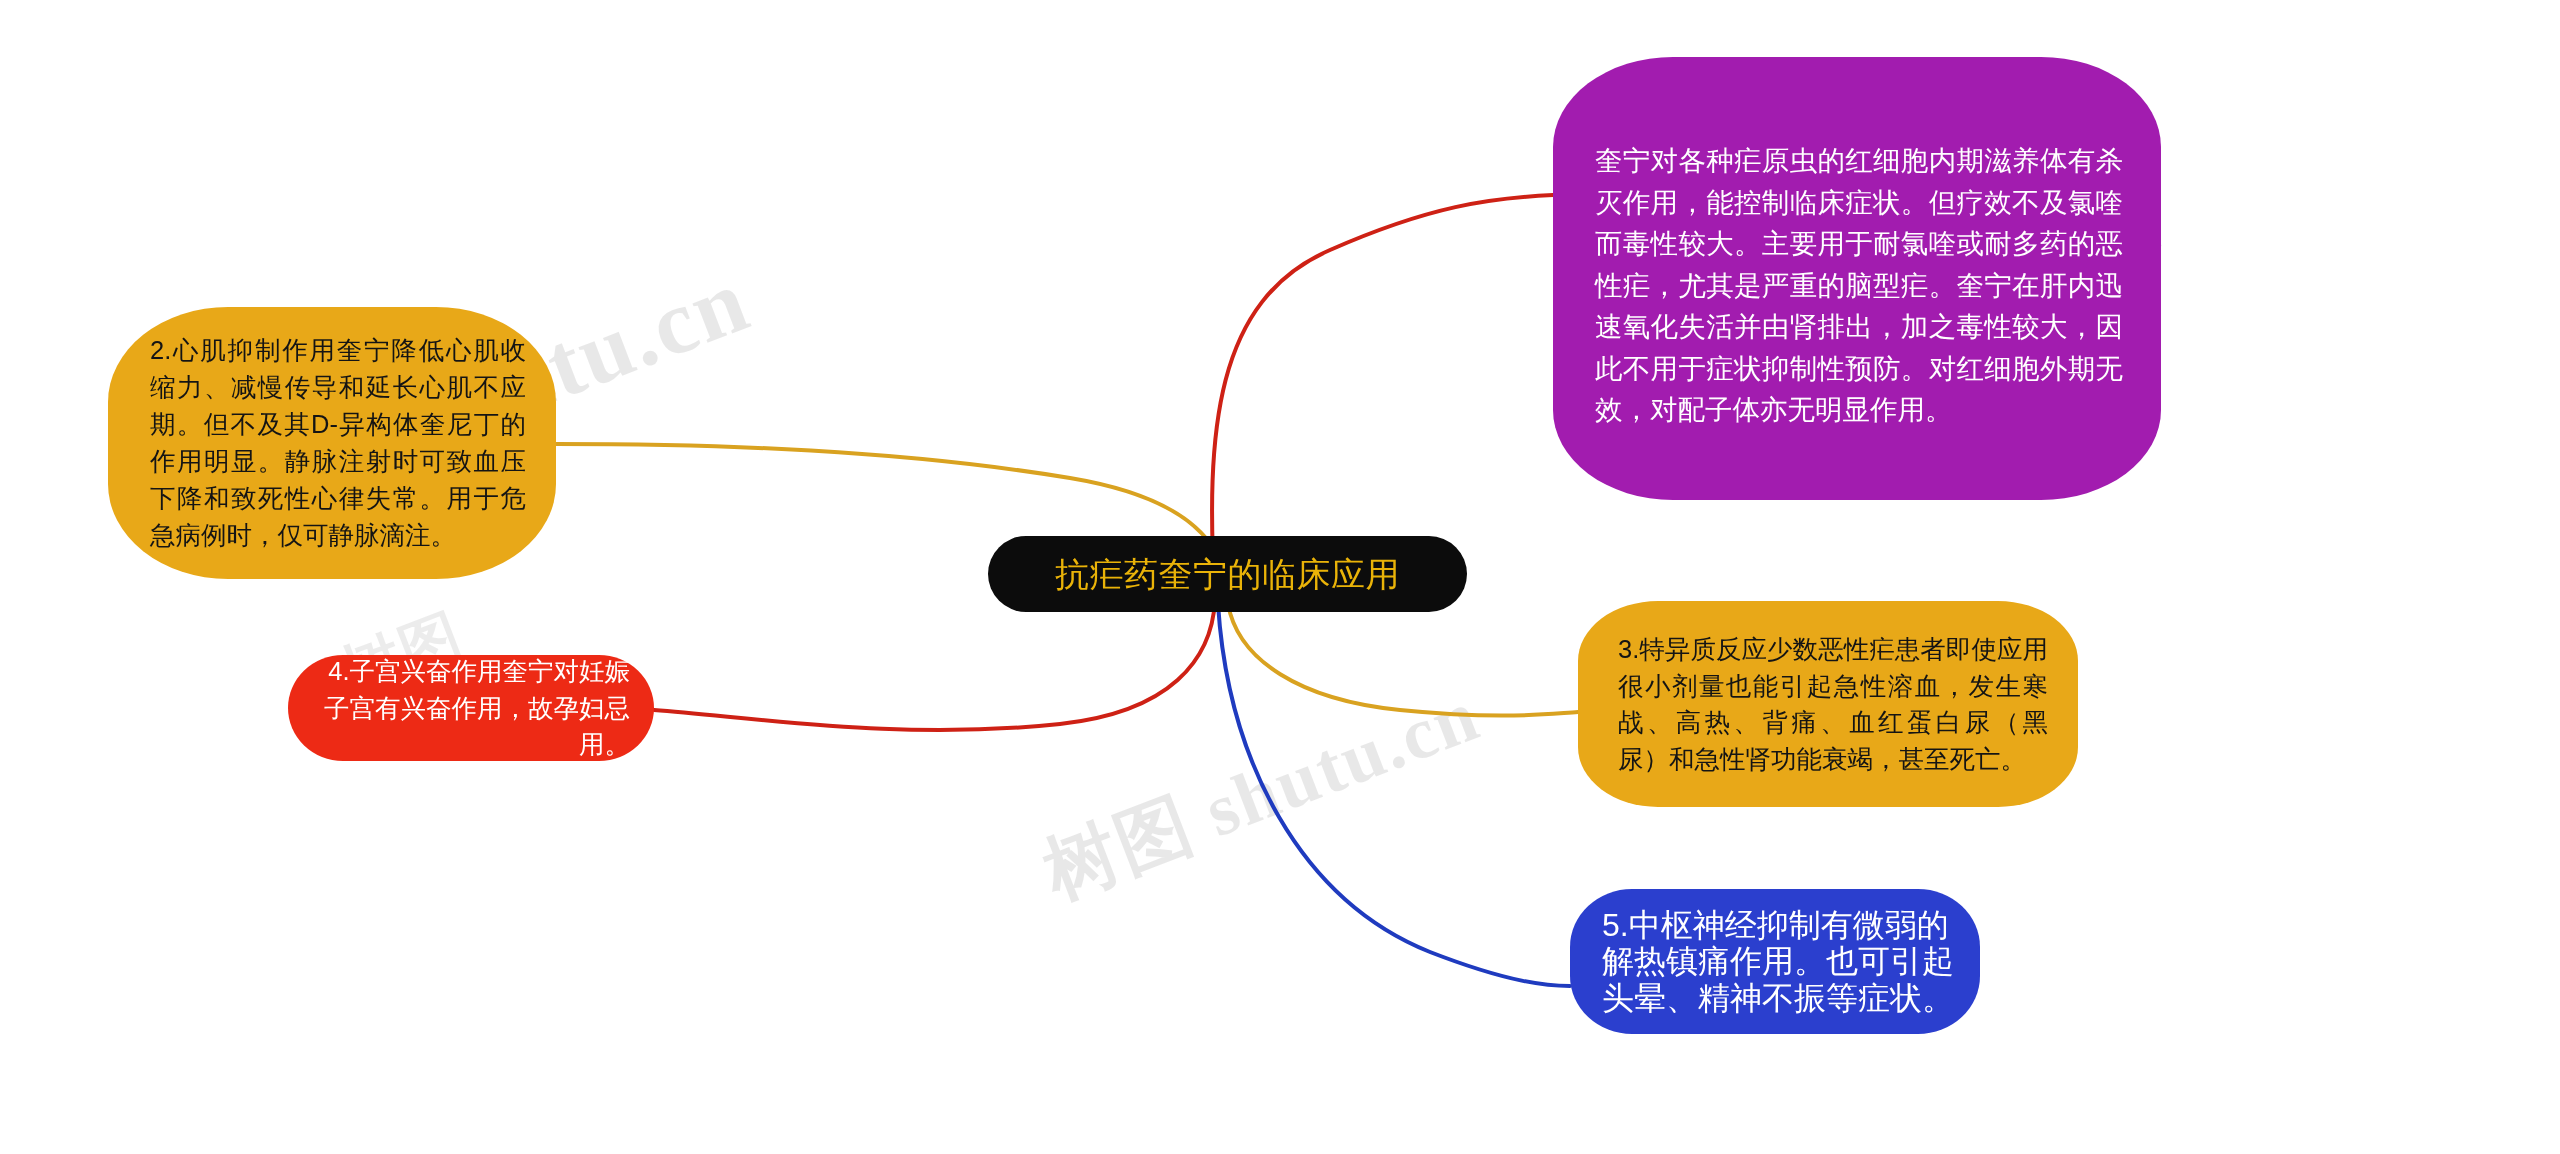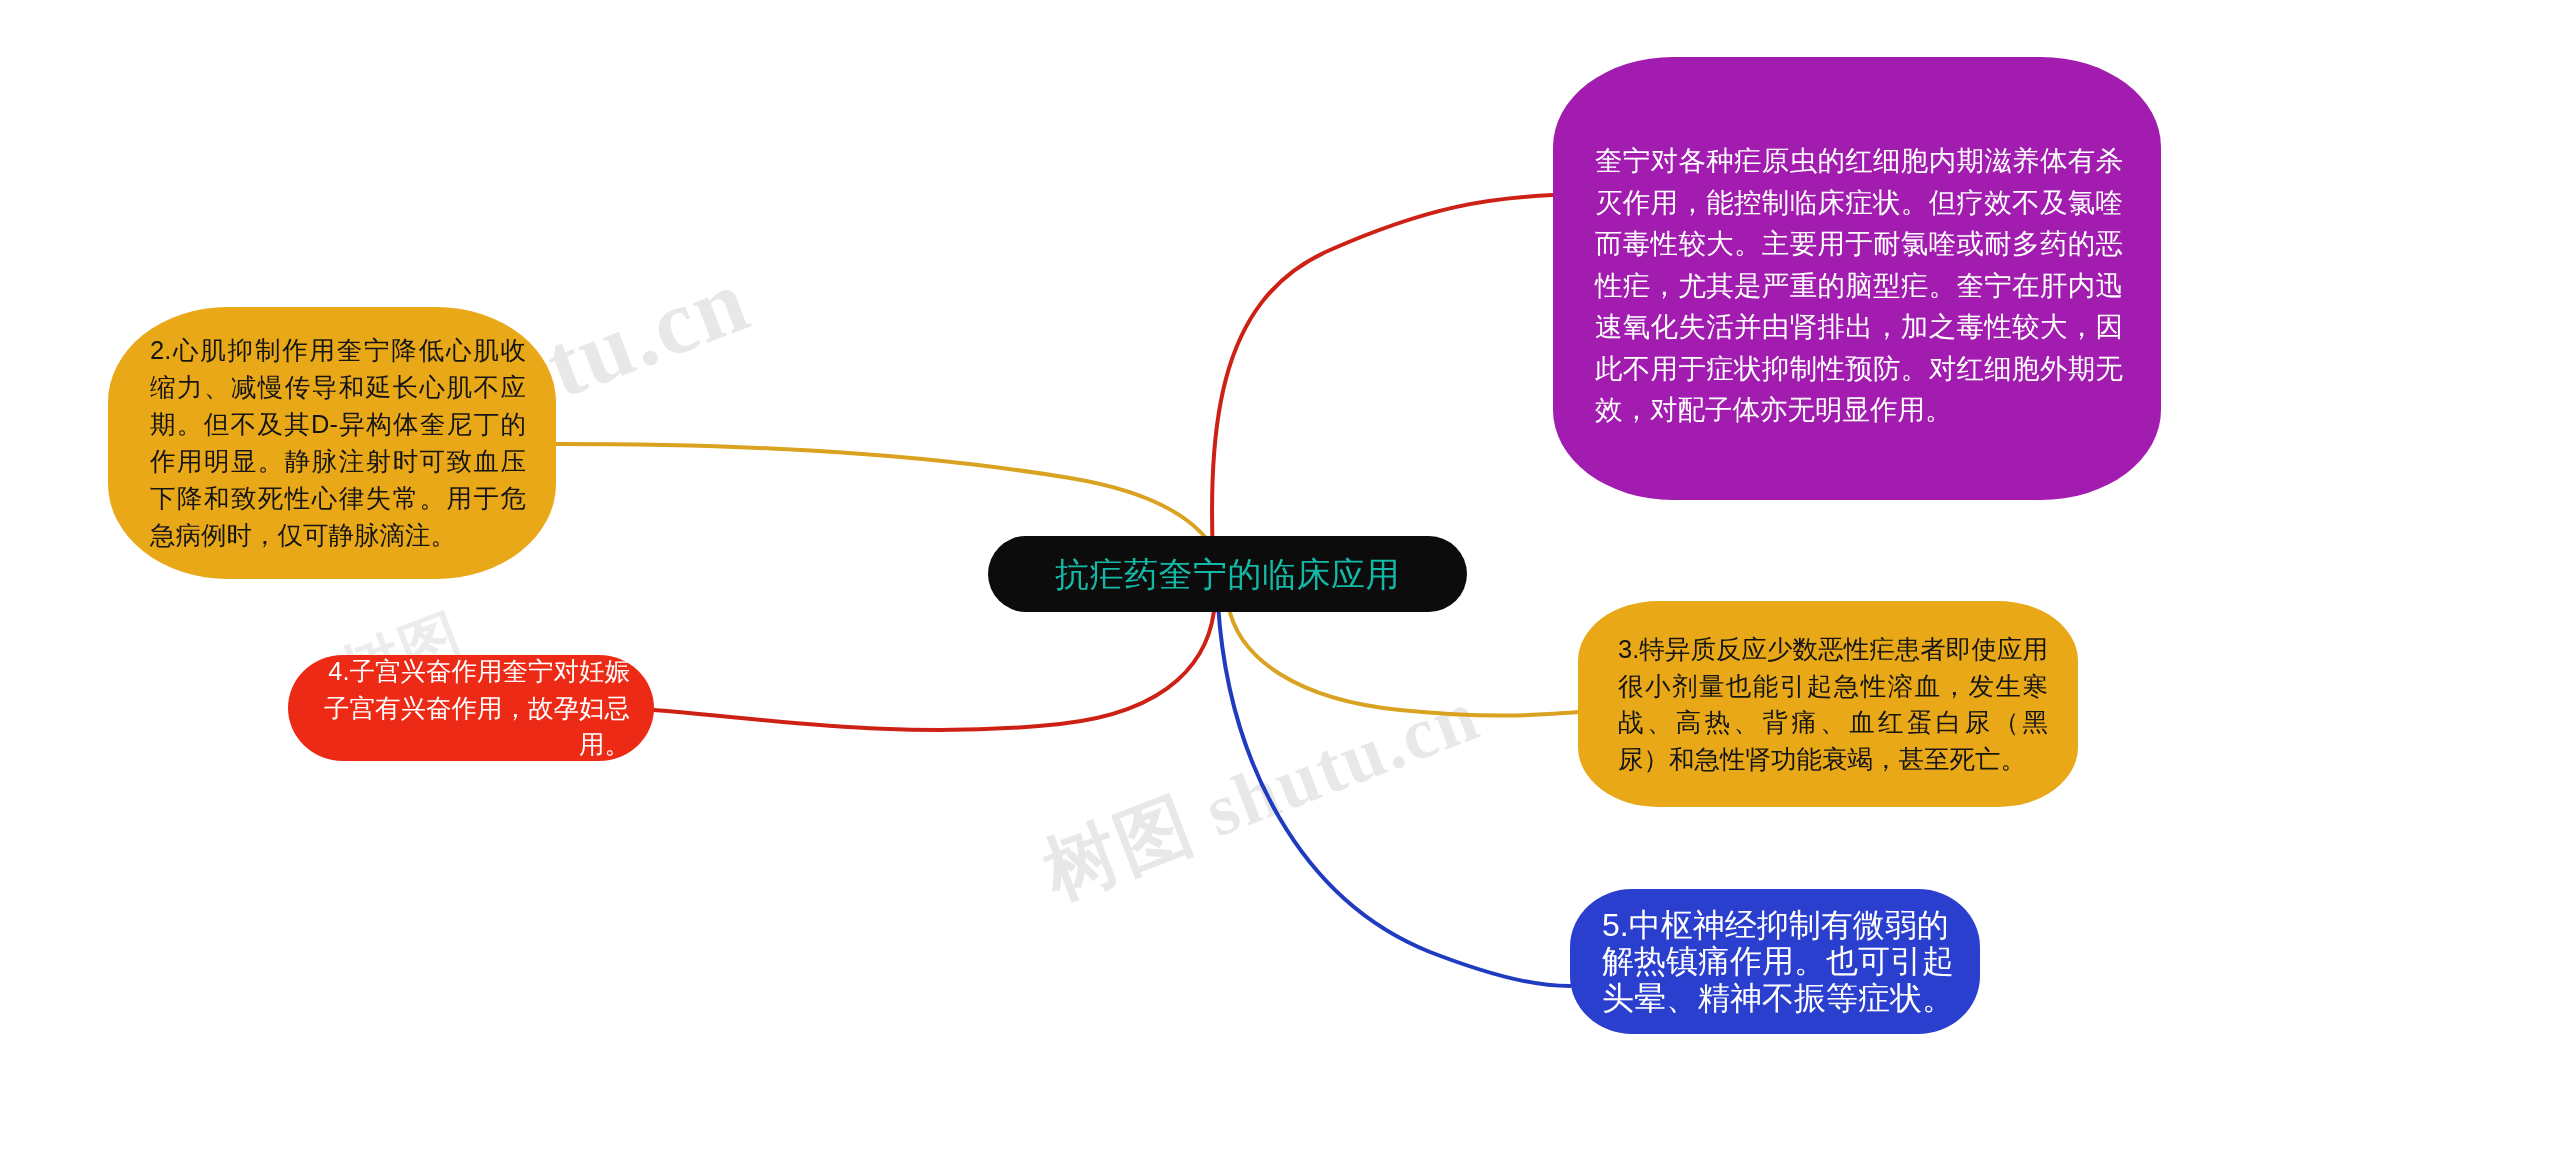--- a/index.html
+++ b/index.html
@@ -76,21 +76,21 @@
   #root-node {
     left: 988px;
     top: 536px;
     width: 479px;
     height: 76px;
     background: #0c0c0c;
     border-radius: 40px;
     justify-content: center;
   }
   #root-node .txt {
-    color: #14b8a6;
+    color: #eab308;
     font-size: 34px;
     line-height: 38px;
     text-align: center;
     letter-spacing: 0.5px;
   }
 
   
   #node-1 {
     left: 1553px;
     top: 57px;

